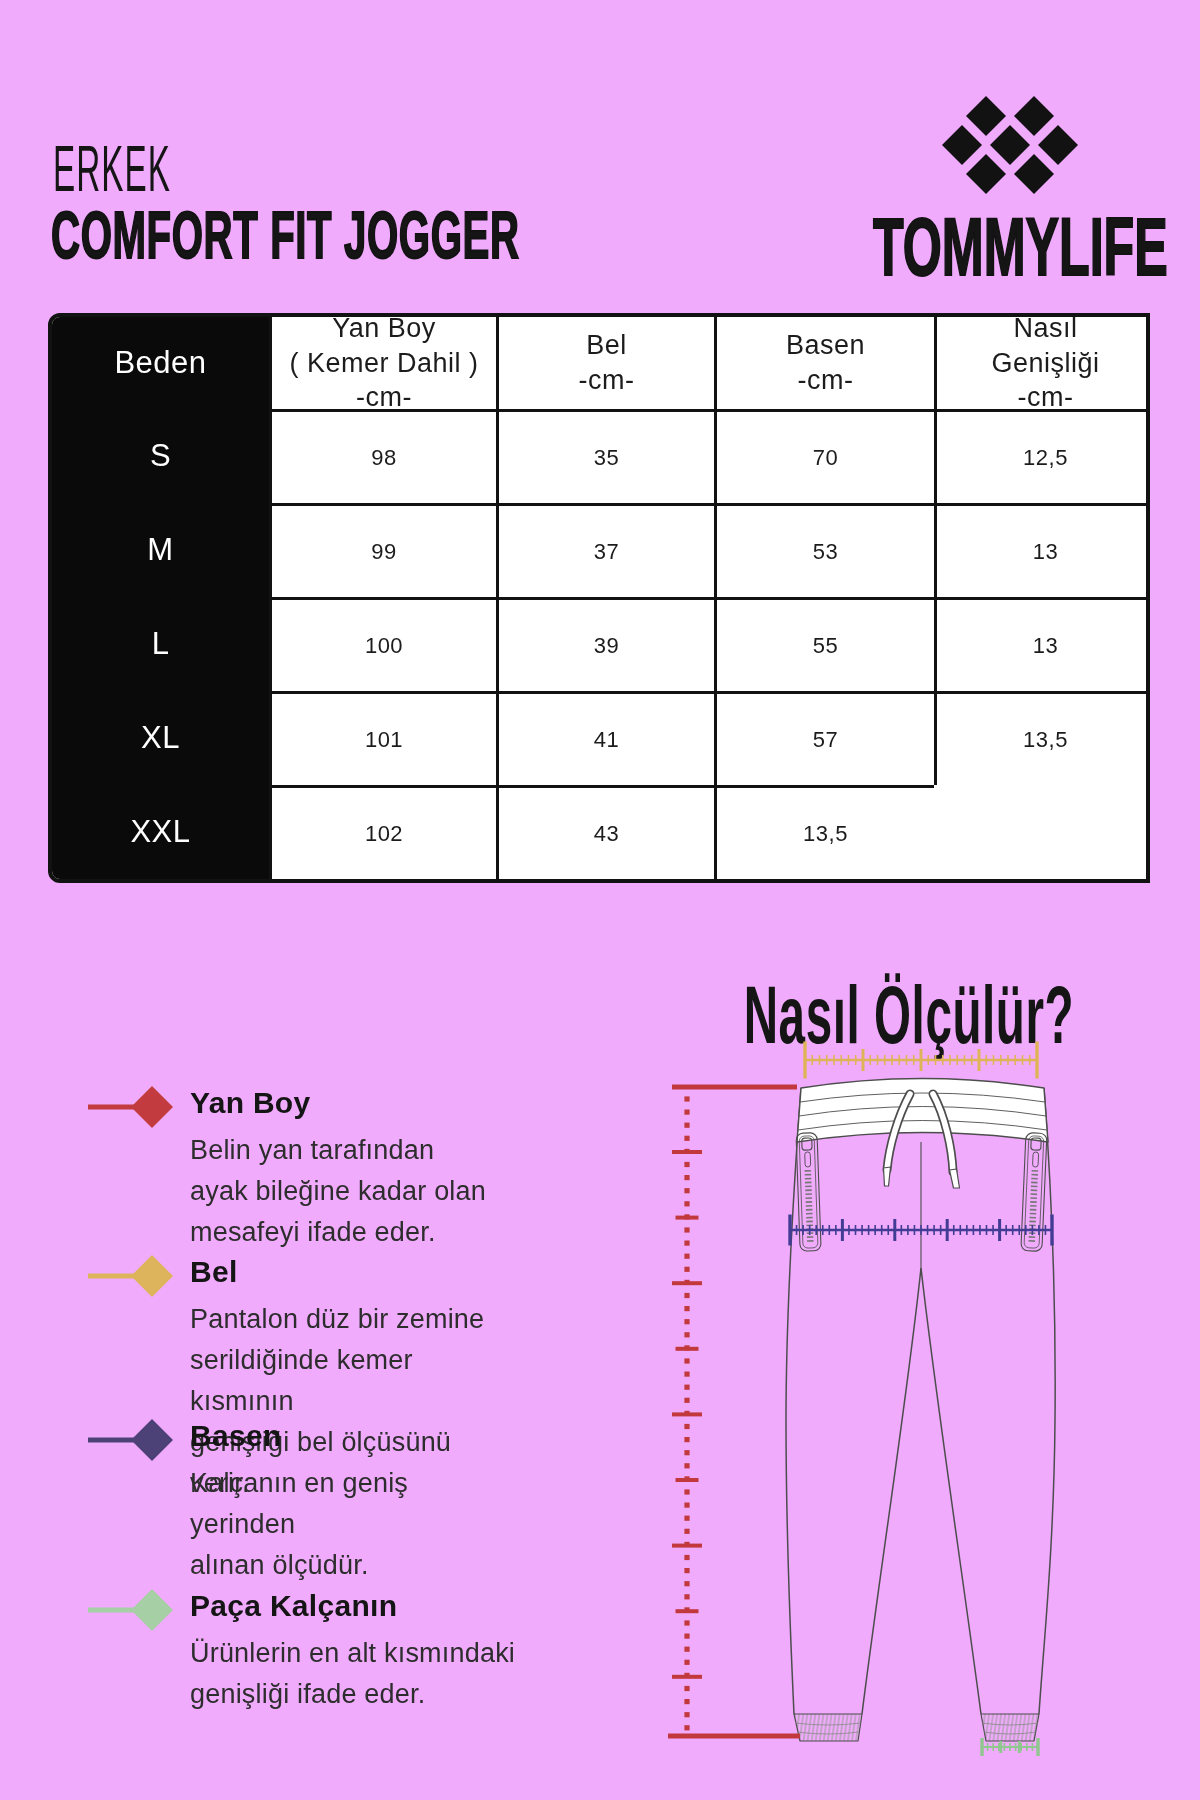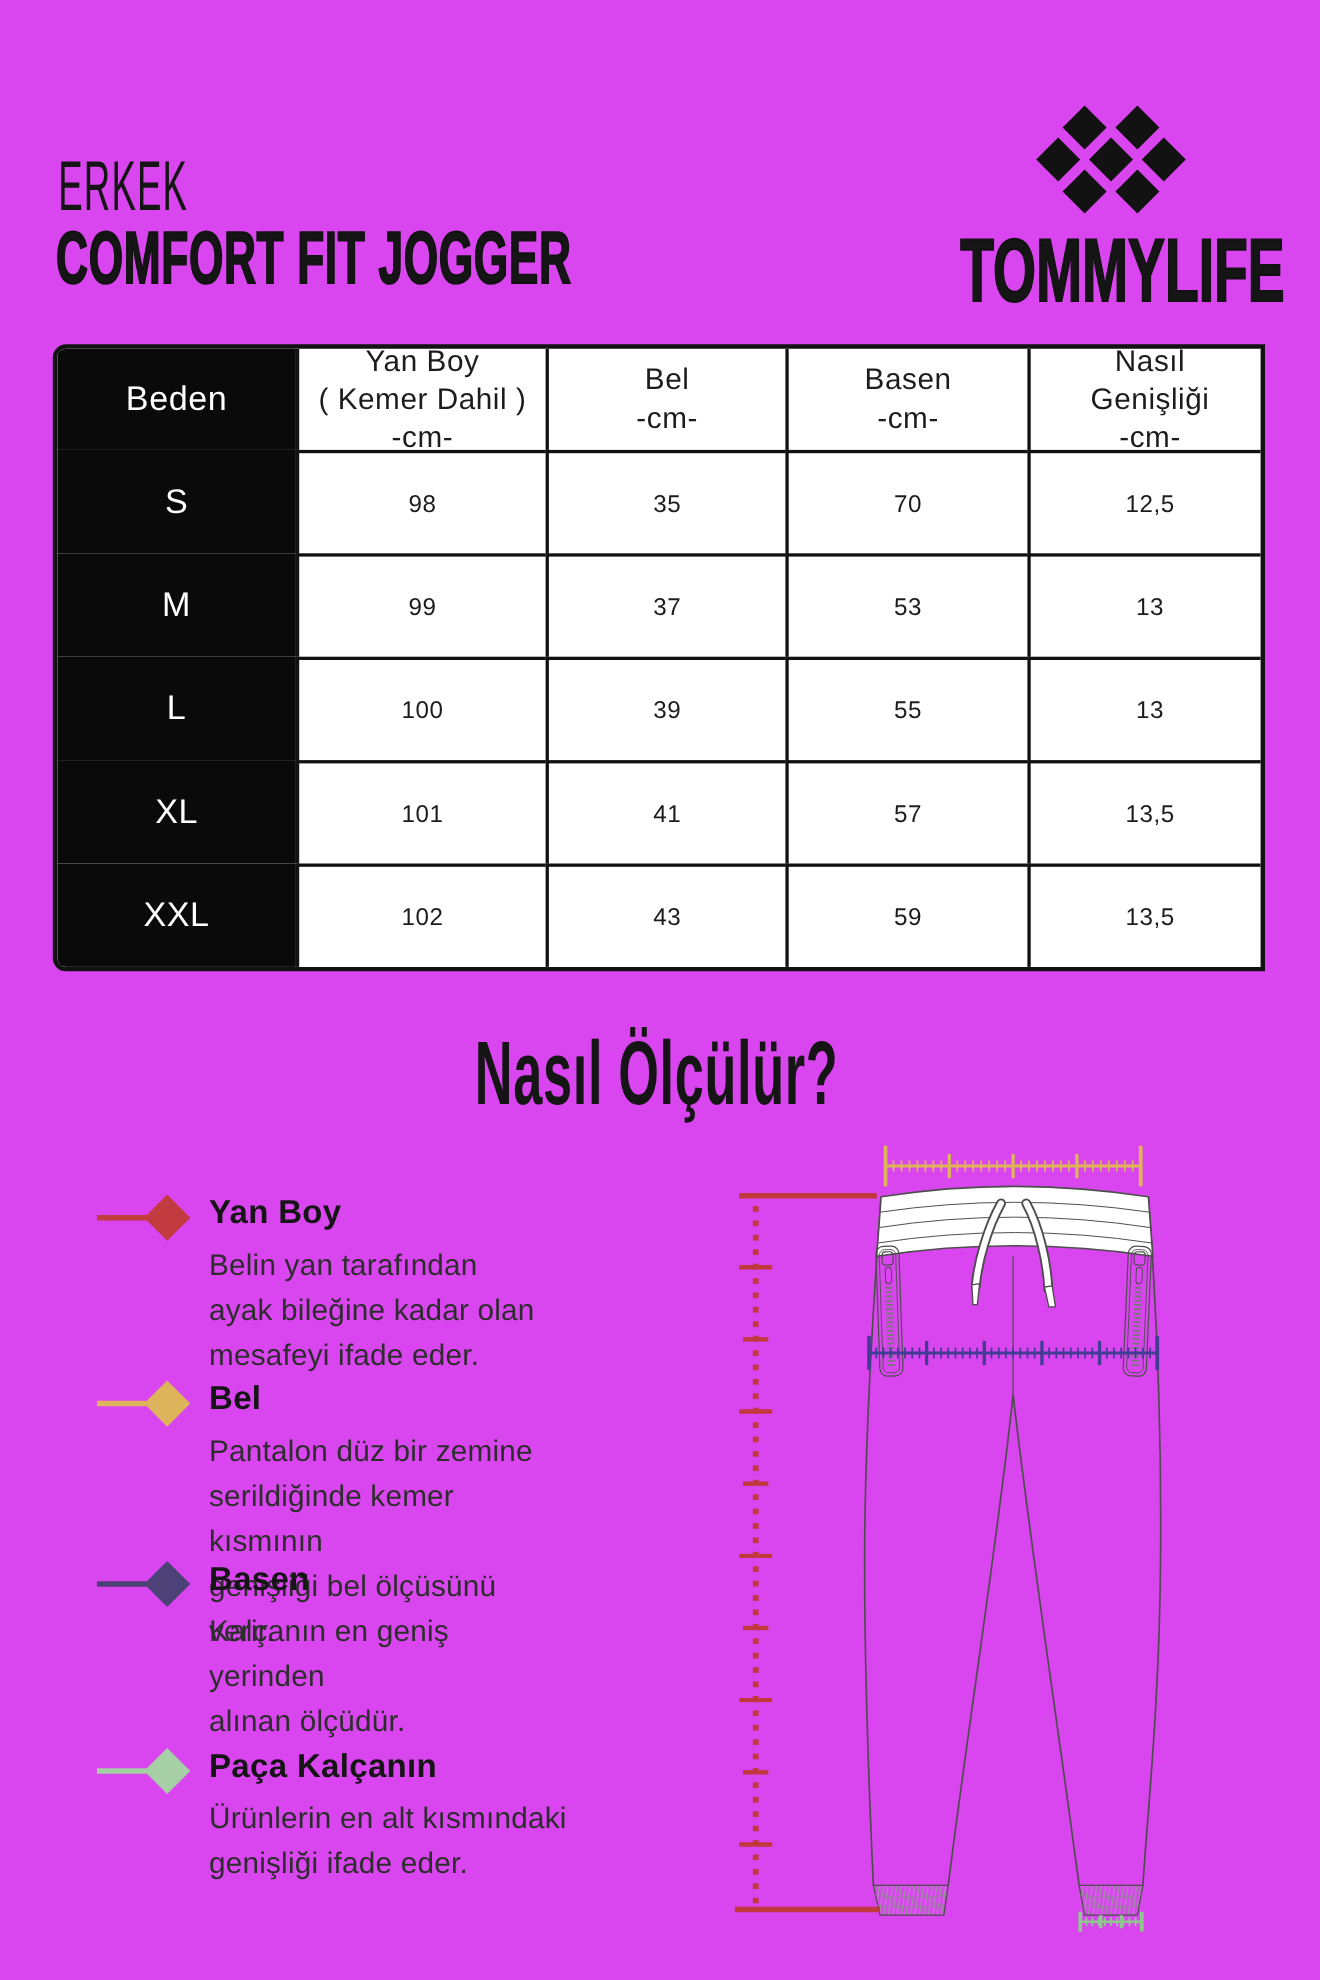--- a/index.html
+++ b/index.html
@@ -1,16 +1,16 @@
 <!DOCTYPE html>
 <html><head>
 <meta charset="utf-8">
 <style>
   html,body{margin:0;padding:0;background:#ffffff;}
-  .page{position:relative;width:1200px;height:1800px;background:#d946ef;overflow:hidden;
+  .page{position:relative;width:1200px;height:1800px;background:#f0abfc;overflow:hidden;
         font-family:"Liberation Sans",sans-serif;color:#151515;}
 
   
   .cond{display:inline-block;transform-origin:0 50%;white-space:nowrap;}
   .erkek{position:absolute;left:53px;top:132px;font-size:64px;font-weight:400;
          letter-spacing:2px;transform:scaleX(0.52);}
   .big-title{position:absolute;left:51px;top:196px;font-size:67px;font-weight:700;
          -webkit-text-stroke:2px #121212;letter-spacing:1px;transform:scaleX(0.60);}
   .brand{position:absolute;left:873px;top:201px;width:277px;text-align:left;font-size:81px;
          font-weight:700;-webkit-text-stroke:2px #121212;letter-spacing:0;
@@ -24,21 +24,21 @@
       border:4px solid #121212;border-radius:12px 0 0 12px;overflow:hidden;
       box-sizing:border-box;background:#fff;}
   .cell{display:flex;align-items:center;justify-content:center;text-align:center;
       border-left:3px solid #121212;border-top:3px solid #121212;
       font-size:22px;letter-spacing:0.5px;color:#1c1c1c;white-space:pre-line;line-height:1.25;}
   .cell.r0{border-top:none;}
   .cell.c0{border-left:none;border-top:none;background:#0a0a0a;color:#ffffff;font-size:31px;}
   .cell.head{font-size:27px;line-height:1.28;}
 
   
-  .measure-title{position:absolute;left:0;top:930px;width:1194px;text-align:center;
+  .measure-title{position:absolute;left:0;top:968px;width:1194px;text-align:right;
       font-size:82px;font-weight:700;letter-spacing:1px;}
   .measure-title .inner{display:inline-block;transform:scaleX(0.58);transform-origin:50% 50%;}
 
   .legend-item{position:absolute;left:88px;width:430px;padding-left:102px;box-sizing:border-box;}
   .legend-marker{position:absolute;left:0;top:0;}
   .legend-label{font-size:30px;font-weight:700;color:#151515;letter-spacing:0.3px;}
   .legend-desc{margin-top:10px;font-size:27px;line-height:41px;color:#2d2d2d;
       letter-spacing:0.2px;white-space:pre-line;}
 
   .diagram{position:absolute;left:640px;top:1020px;}
@@ -97,21 +97,20 @@
 
     <div class="cell c0">XL</div>
     <div class="cell">101</div>
     <div class="cell">41</div>
     <div class="cell">57</div>
     <div class="cell">13,5</div>
 
     <div class="cell c0">XXL</div>
     <div class="cell">102</div>
     <div class="cell">43</div>
-    <div class="cell">59</div>
     <div class="cell">13,5</div>
   </div>
 
   <div class="measure-title">
     <span class="inner">Nasıl Ölçülür?</span>
   </div>
 
   <div class="legend-item" style="top:1086px;">
     <svg class="legend-marker" style="top:-2px;" width="100" height="46" viewBox="0 0 100 46">
       <line class="mk-line-0" x1="0" y1="23" x2="52" y2="23" stroke-width="5" stroke="#C23B3E"></line>

